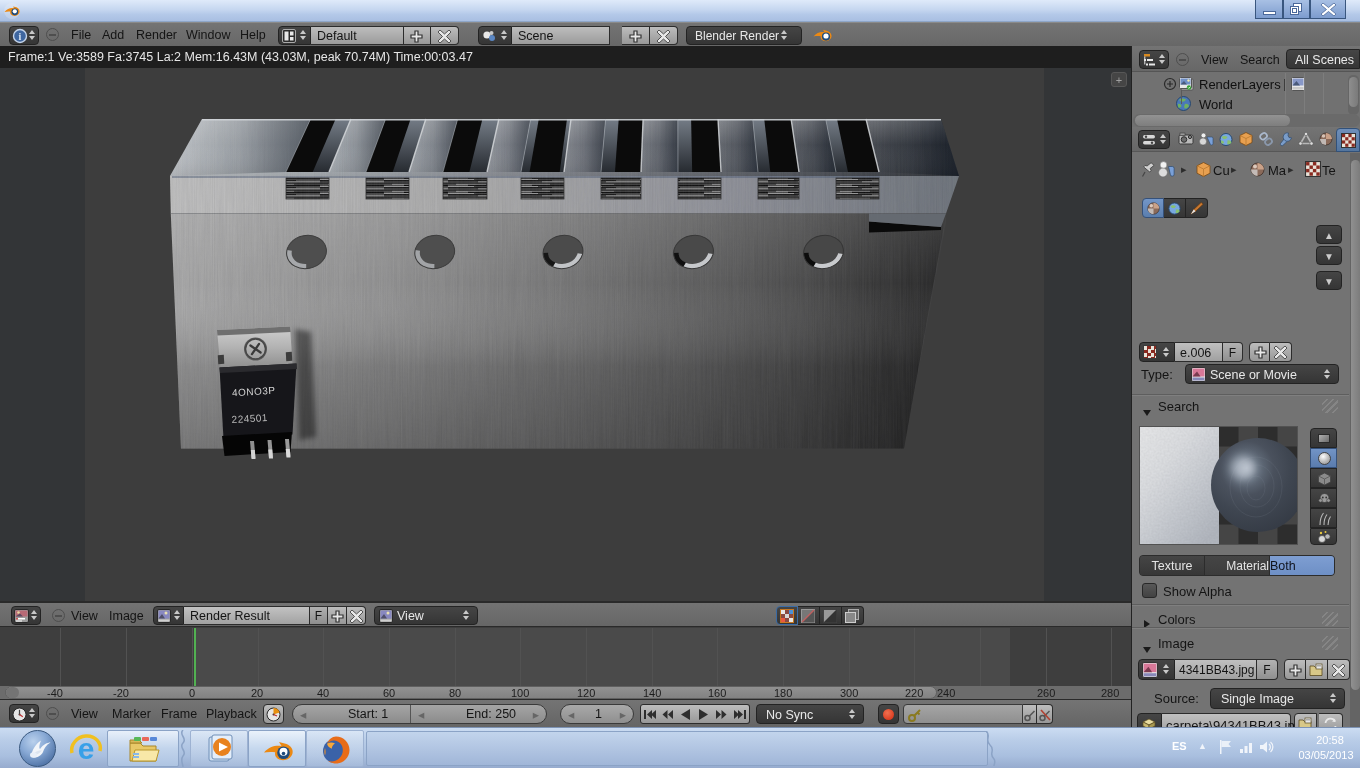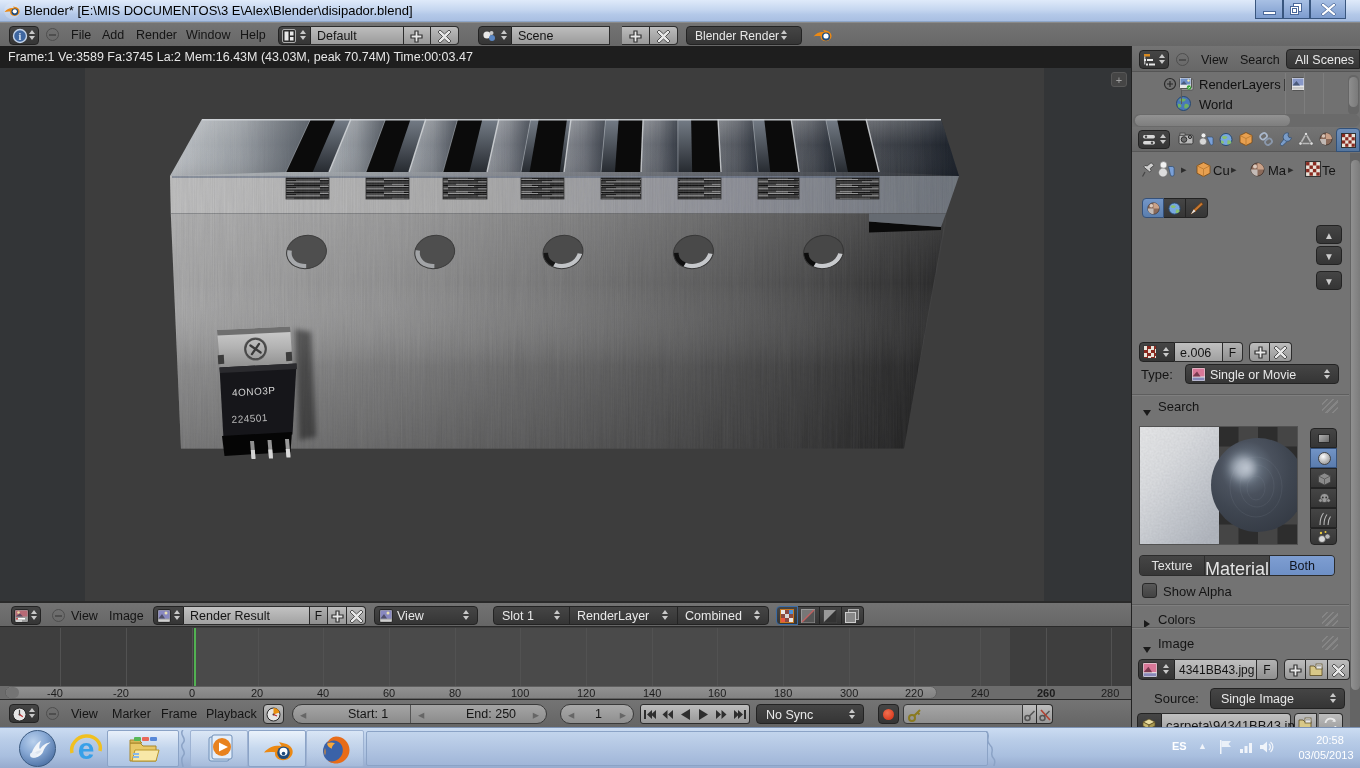--- a/index.html
+++ b/index.html
@@ -27,21 +27,20 @@
 </head>
 <body>
 
 <div class="abs" id="titlebar" style="left:0;top:0;width:1360px;height:22px; background:linear-gradient(#dfeafa 0%,#c6d7f0 45%,#b3c8e8 70%,#a9bfe2 100%); border-bottom:1px solid #8ea6c8;">
   <svg class="abs" style="left:3px;top:2px" width="18" height="18" viewBox="0 0 18 18">
     <circle cx="9" cy="9" r="8" fill="#f4f4f4" opacity="0.25"></circle>
     <path d="M1.5 10 C4 6.5 8 5.5 11 6.2 L10 4.5 13.5 5.2 C16 6 17 8.5 16.5 10.5 C15.5 13.5 12 14.5 9.5 13.5 C7.5 12.7 6.8 11 7.2 9.5 C5 9.2 3 9.6 1.5 10 Z" fill="#ec8913"></path>
     <circle cx="11.8" cy="9.8" r="3.4" fill="#1f4c7c"></circle>
     <circle cx="11.8" cy="9.3" r="2.1" fill="#fff"></circle>
   </svg>
-  <div class="abs" style="left:24px;top:3px;font-size:13px;color:#000;">Blender* [E:\MIS DOCUMENTOS\3 E\Alex\Blender\disipador.blend]</div>
 
   <div class="abs" style="left:1255px;top:0;width:28px;height:19px;background:linear-gradient(#a8c0e4,#7d9cce);border:1px solid #39567e;border-top:none;">
     <div class="abs" style="left:7px;top:11px;width:13px;height:4px;background:#fff;border:1px solid #4a689a;"></div>
   </div>
   <div class="abs" style="left:1283px;top:0;width:27px;height:19px;background:linear-gradient(#a8c0e4,#7d9cce);border:1px solid #39567e;border-top:none;">
     <div class="abs" style="left:9px;top:3px;width:9px;height:9px;border:1px solid #4a689a;background:#fff;"></div>
     <div class="abs" style="left:6px;top:6px;width:9px;height:9px;border:1px solid #4a689a;background:#fff;"></div>
     <div class="abs" style="left:8px;top:8px;width:5px;height:5px;border:1px solid #4a689a;background:#fff;"></div>
   </div>
   <div class="abs" style="left:1310px;top:0;width:36px;height:19px;background:linear-gradient(#a8c0e4,#7d9cce);border:1px solid #39567e;border-top:none;">
@@ -395,28 +394,20 @@
     <svg class="abs" style="left:4px;top:2px" width="14" height="14" viewBox="0 0 14 14">
         <rect x="0.5" y="0.5" width="13" height="13" rx="1.5" fill="#9c9c9c" stroke="#282828"></rect>
         <rect x="1.5" y="1.5" width="11" height="8" fill="#8888c0"></rect>
         <path d="M1.5 9.5 L5 5 L8 9.5 Z" fill="#50506a"></path>
         <circle cx="9" cy="4" r="1.5" fill="#e8e0b0"></circle>
         <rect x="1.5" y="10.5" width="11" height="2" fill="#d0d0d0"></rect>
       </svg>
     <div class="ud" style="left:88px;top:2px;"></div>
   </div>
 
-  <div class="abs dk" style="left:493px;top:3px;width:276px;height:19px;">
-    <div class="abs" style="left:0;top:0;width:76px;height:17px;border-right:1px solid #242424;font-size:12.5px;padding:2px 0 0 8px;">Slot 1</div>
-    <div class="ud" style="left:60px;top:2px;"></div>
-    <div class="abs" style="left:76px;top:0;width:108px;height:17px;border-right:1px solid #242424;font-size:12.5px;padding:2px 0 0 7px;">RenderLayer</div>
-    <div class="ud" style="left:168px;top:2px;"></div>
-    <div class="abs" style="left:184px;top:0;width:90px;height:17px;font-size:12.5px;padding:2px 0 0 7px;">Combined</div>
-    <div class="ud" style="left:260px;top:2px;"></div>
-  </div>
 
   <div class="abs" style="left:776px;top:3px;width:88px;height:19px;">
     <div class="abs dk" style="left:0;top:0;width:22px;height:19px;border-radius:4px 0 0 4px;border-color:#3a6ba5;">
       <svg class="abs" style="left:3px;top:2px" width="14" height="14" viewBox="0 0 14 14">
           <rect x="0.5" y="0.5" width="13" height="13" fill="#8a4a42" stroke="#c87820" stroke-width="1"></rect>
           <rect x="1" y="1" width="4" height="4" fill="#e8e8e8"></rect>
           <rect x="9" y="1" width="4" height="4" fill="#4a90d8"></rect>
           <rect x="5" y="5" width="4" height="4" fill="#d8d8d8"></rect>
           <rect x="1" y="9" width="4" height="4" fill="#e85840"></rect>
           <rect x="9" y="9" width="4" height="4" fill="#e8e8e8"></rect>
@@ -480,22 +471,22 @@
         <span class="abs" style="left:317px;">40</span>
         <span class="abs" style="left:383px;">60</span>
         <span class="abs" style="left:449px;">80</span>
         <span class="abs" style="left:511px;">100</span>
         <span class="abs" style="left:577px;">120</span>
         <span class="abs" style="left:643px;">140</span>
         <span class="abs" style="left:708px;">160</span>
         <span class="abs" style="left:774px;">180</span>
         <span class="abs" style="left:840px;">300</span>
         <span class="abs" style="left:905px;">220</span>
-        <span class="abs" style="left:971px;">240</span>
-        <span class="abs" style="left:1037px;font-weight:bold;">260</span>
+        <span class="abs" style="left:937px;">240</span>
+        <span class="abs" style="left:1037px;">260</span>
         <span class="abs" style="left:1101px;">280</span>
     </div>
   </div>
 </div>
 
 <div class="abs" id="tlheader" style="left:0;top:699px;width:1131px;height:28px;background:linear-gradient(#747474,#656565);border-top:1px solid #2a2a2a;">
   <div class="abs dk" style="left:9px;top:4px;width:30px;height:19px;">
     <svg class="abs" style="left:2px;top:2px" width="15" height="15" viewBox="0 0 15 15">
         <circle cx="7.5" cy="7.5" r="6.5" fill="#e6e6e6" stroke="#282828"></circle>
         <circle cx="7.5" cy="7.5" r="1" fill="#333"></circle>
@@ -815,21 +806,21 @@
   <div class="abs" style="left:9px;top:240px;font-size:13px;color:#141414;">Type:</div>
   <div class="abs dk" style="left:53px;top:237px;width:154px;height:20px;font-size:12.5px;">
     <div class="abs" style="left:5px;top:2px;width:15px;height:15px;">
       <svg width="15" height="15" viewBox="0 0 15 15">
           <rect x="0.5" y="0.5" width="14" height="14" rx="1.5" fill="#e8e8e8" stroke="#333"></rect>
           <rect x="1.5" y="1.5" width="12" height="8" fill="#d87898"></rect>
           <path d="M1.5 9.5 L6 4.5 L9.5 9.5 Z" fill="#7a3a50"></path>
           <rect x="1.5" y="10.5" width="12" height="3" fill="#8888b8"></rect>
         </svg>
     </div>
-    <span class="abs" style="left:24px;top:3px;">Single or Movie</span>
+    <span class="abs" style="left:24px;top:3px;">Scene or Movie</span>
     <div class="ud" style="left:138px;top:3px;"></div>
   </div>
 
   <div class="abs" style="left:0;top:267px;width:217px;height:1px;background:#5e5e5e;"></div>
   <div class="abs" style="left:0;top:268px;width:217px;height:1px;background:#7f7f7f;"></div>
 
   <div class="abs" style="left:11px;top:275px;"><span class="tri-d"></span></div>
   <div class="abs panelhdr" style="left:26px;top:272px;">Search</div>
   <div class="dragdots" style="left:190px;top:272px;"></div>
   <div class="abs" style="left:7px;top:299px;width:159px;height:119px;border:1px solid #525252;">
@@ -915,22 +906,22 @@
           <circle cx="5" cy="9" r="3.5" fill="#d8d8d8" stroke="#444" stroke-width="0.7"></circle>
           <circle cx="10.5" cy="6.5" r="2.6" fill="#b8b8b8" stroke="#444" stroke-width="0.7"></circle>
           <circle cx="4" cy="3" r="1.2" fill="#e8c840"></circle>
           <circle cx="8.5" cy="2" r="1" fill="#e8c840"></circle>
         </svg>
     </div>
   </div>
 
   <div class="abs" style="left:7px;top:428px;width:196px;height:21px;border:1px solid #2c2c2c;border-radius:4px;overflow:hidden;background:#3e3e3e;">
     <div class="abs" style="left:0;top:0;width:65px;height:19px;border-right:1px solid #2c2c2c;color:#e4e4e4;font-size:12.5px;text-align:center;padding-top:3px;background:linear-gradient(#454545,#373737);">Texture</div>
-    <div class="abs" style="left:65px;top:0;width:65px;height:31px;border-right:1px solid #2c2c2c;color:#e4e4e4;font-size:18px;text-align:center;padding-top:3px;background:linear-gradient(#454545,#373737);">Material</div>
-    <div class="abs" style="left:130px;top:0;width:64px;height:34px;color:#10141e;font-size:12.5px;text-align:center;padding-top:3px;background:linear-gradient(#7e9ed2,#6184bc);">Both</div>
+    <div class="abs" style="left:65px;top:0;width:65px;height:31px;border-right:1px solid #2c2c2c;color:#e4e4e4;font-size:12px;text-align:right;padding-top:3px;background:linear-gradient(#454545,#373737);">Material</div>
+    <div class="abs" style="left:130px;top:0;width:64px;height:34px;color:#10141e;font-size:12.5px;text-align:left;padding-top:3px;background:linear-gradient(#7e9ed2,#6184bc);">Both</div>
   </div>
 
   <div class="abs" style="left:10px;top:456px;width:15px;height:15px;background:linear-gradient(#585858,#424242);border:1px solid #282828;border-radius:3px;"></div>
   <div class="abs panelhdr" style="left:31px;top:457px;">Show Alpha</div>
 
   <div class="abs" style="left:0;top:477px;width:217px;height:1px;background:#5e5e5e;"></div>
   <div class="abs" style="left:0;top:478px;width:217px;height:1px;background:#7f7f7f;"></div>
   <div class="abs" style="left:12px;top:487px;"><span class="tri-r"></span></div>
   <div class="abs panelhdr" style="left:26px;top:485px;">Colors</div>
   <div class="dragdots" style="left:190px;top:485px;"></div>

